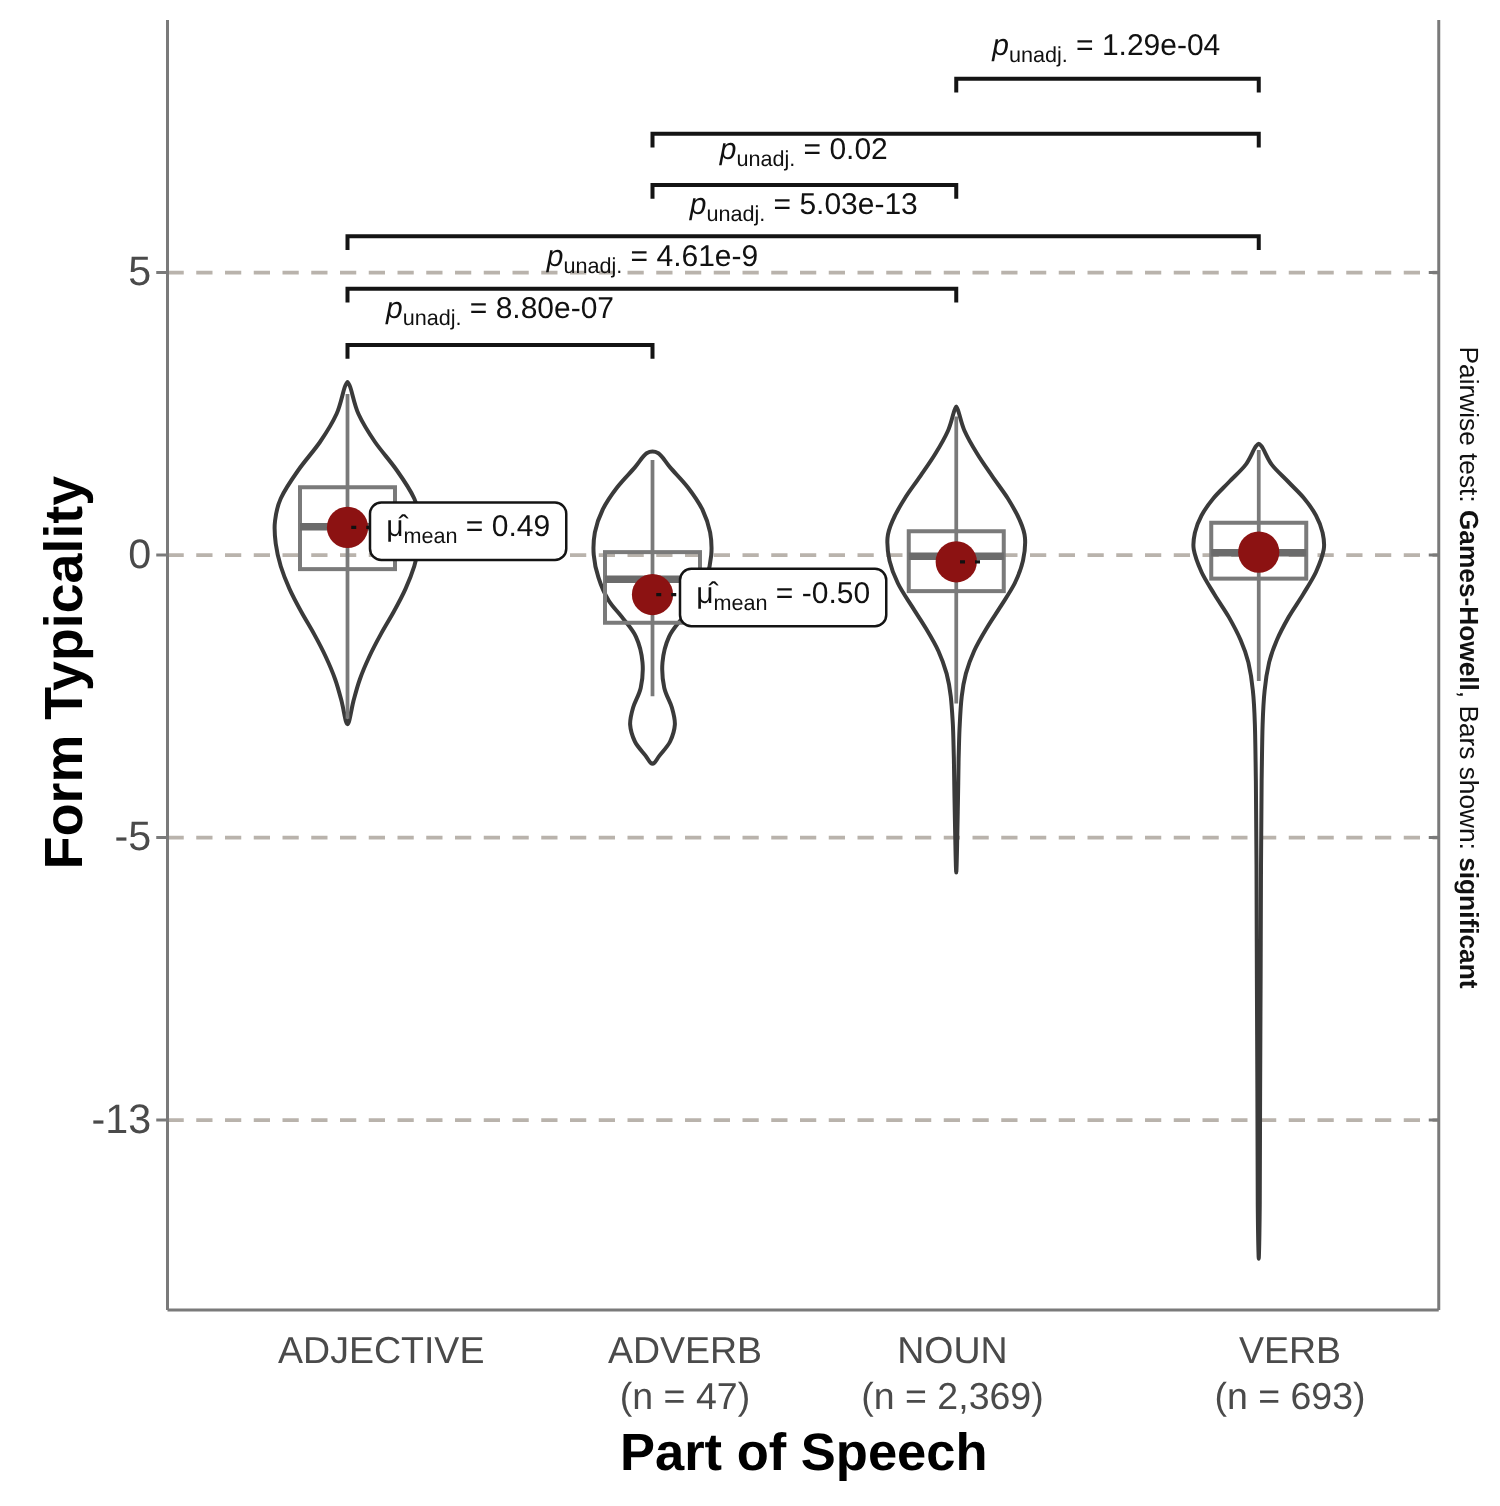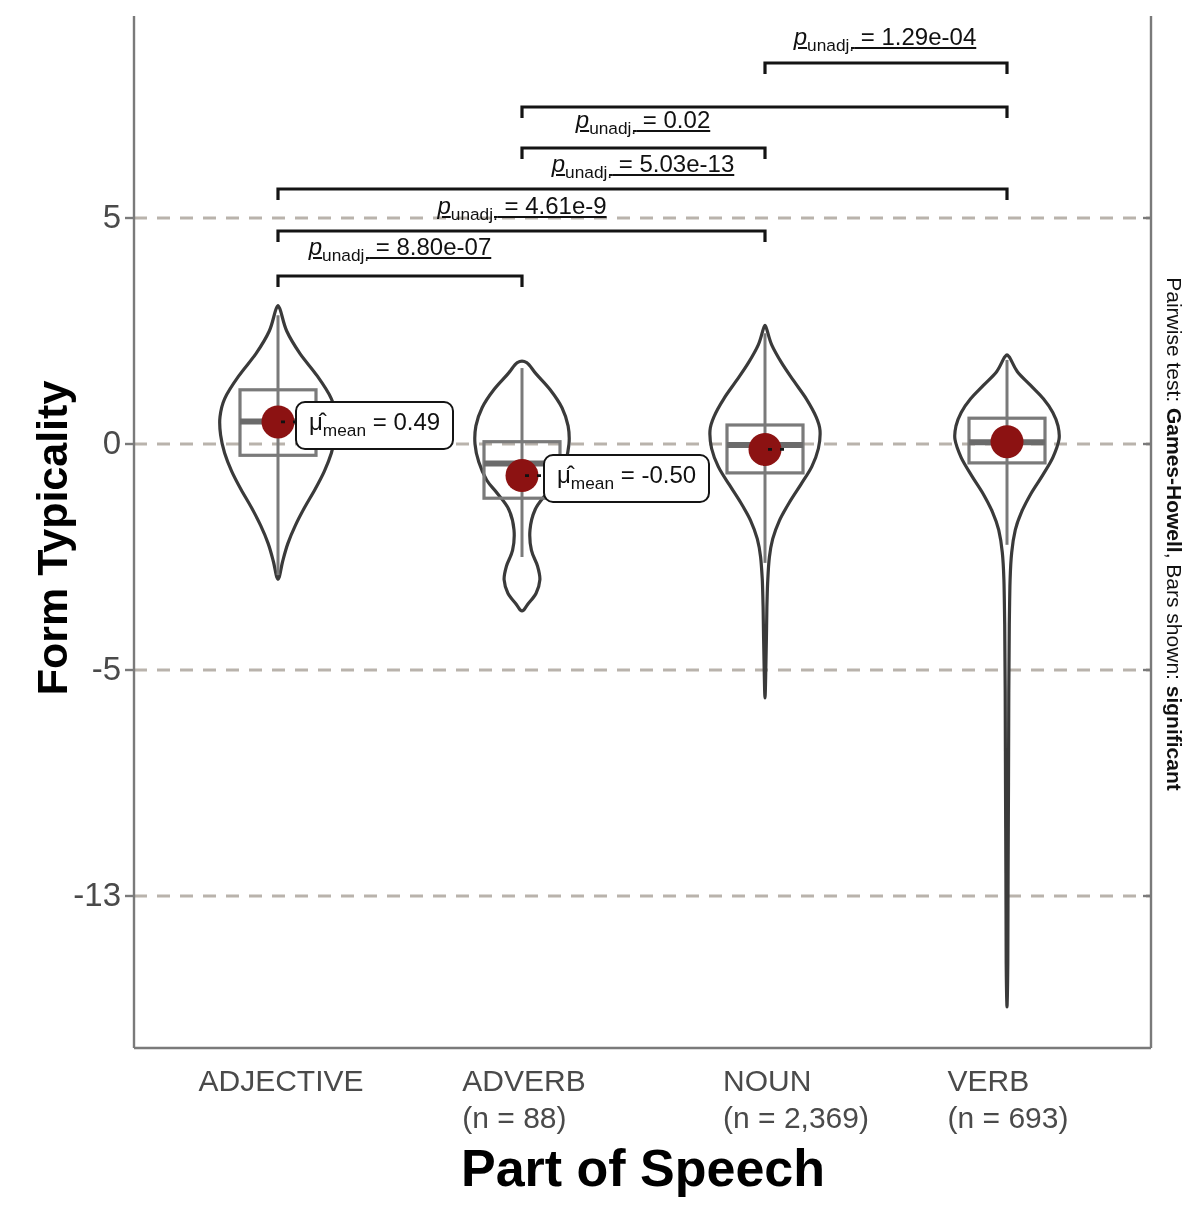--- a/index.html
+++ b/index.html
@@ -6,27 +6,27 @@
   body{width:1200px;height:1205px;overflow:hidden;
        font-family:"Liberation Sans","DejaVu Sans",sans-serif;}
   .fig{position:relative;width:1200px;height:1205px;background:#ffffff;}
   .fig svg{position:absolute;left:0;top:0;}
 
   .ytick{position:absolute;left:0;width:121px;text-align:right;
          font-size:33px;color:#4a4a4a;transform:translateY(-54%);line-height:1;}
   .ytitle{position:absolute;left:52px;top:538px;
           transform:translate(-50%,-50%) rotate(-90deg);
           font-size:43px;font-weight:bold;color:#000;white-space:nowrap;}
-  .xtick{position:absolute;transform:translateX(-50%);text-align:left;
-         font-size:30px;color:#4a4a4a;line-height:37px;white-space:nowrap;}
+  .xtick{position:absolute;transform:translateX(-50%);text-align:center;
+         font-size:30px;color:#4a4a4a;line-height:37px;white-space:nowrap;margin-left:24px;}
   .xtitle{position:absolute;left:643px;top:1138px;transform:translateX(-50%);
-          font-size:52px;font-weight:bold;color:#000;white-space:nowrap;}
+          font-size:42px;font-weight:bold;color:#000;white-space:nowrap;}
 
   .plabel{position:absolute;transform:translateX(-50%);font-size:24px;
-          color:#111;white-space:nowrap;line-height:1.15;text-decoration:underline;}
+          color:#111;white-space:nowrap;line-height:1.15;}
   .plabel .pit{font-style:italic;}
   .plabel sub,.mlabel sub{font-size:0.72em;}
 
   .mlabel{position:absolute;background:#fff;border:2.4px solid #141414;
           border-radius:10px;padding:5px 12px 7px 12px;font-size:24px;color:#111;
           white-space:nowrap;line-height:1.2;}
 
   .caption{position:absolute;left:1174px;top:534px;
            transform:translate(-50%,-50%) rotate(90deg);
            font-size:21px;color:#111;white-space:nowrap;}
@@ -90,23 +90,23 @@
   <div class="ytick" style="top:896px">-13</div>
 
   <div class="ytitle">Form Typicality</div>
   <div class="xtitle">Part of Speech</div>
 
   <div class="xtick" style="left:281px;top:1062px">
     <div>ADJECTIVE</div>
   </div>
   <div class="xtick" style="left:524px;top:1062px">
     <div>ADVERB</div>
-    <div>(n = 88)</div>
+    <div>(n = 47)</div>
   </div>
-  <div class="xtick" style="left:796px;top:1062px">
+  <div class="xtick" style="left:738px;top:1062px">
     <div>NOUN</div>
     <div>(n = 2,369)</div>
   </div>
   <div class="xtick" style="left:1008px;top:1062px">
     <div>VERB</div>
     <div>(n = 693)</div>
   </div>
 
   <div class="plabel" style="left:885px;top:23px">
     <span class="pit">p</span><sub>unadj.</sub><span> = 1.29e-04</span>

